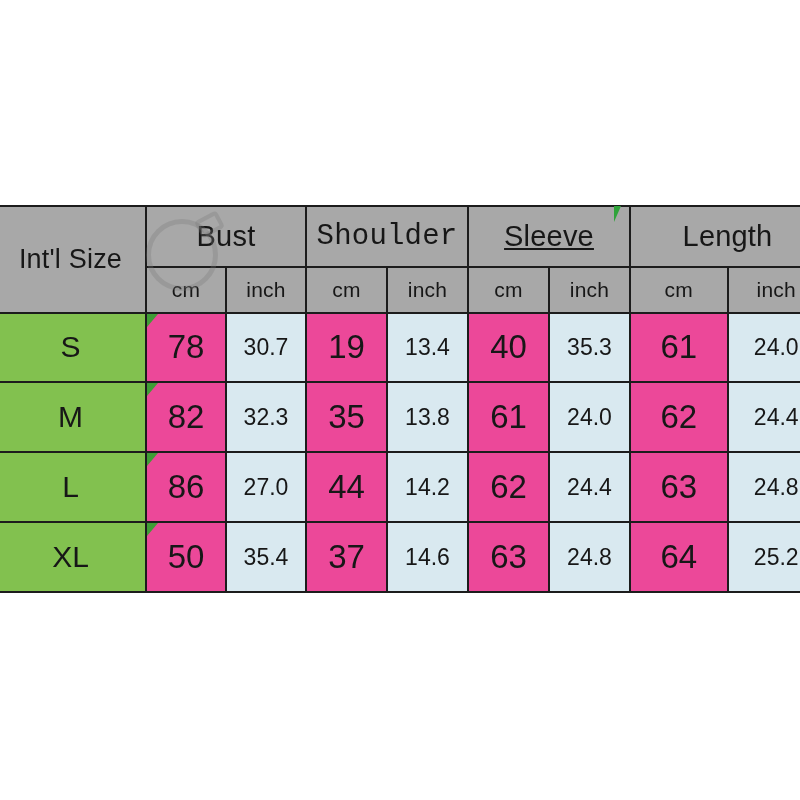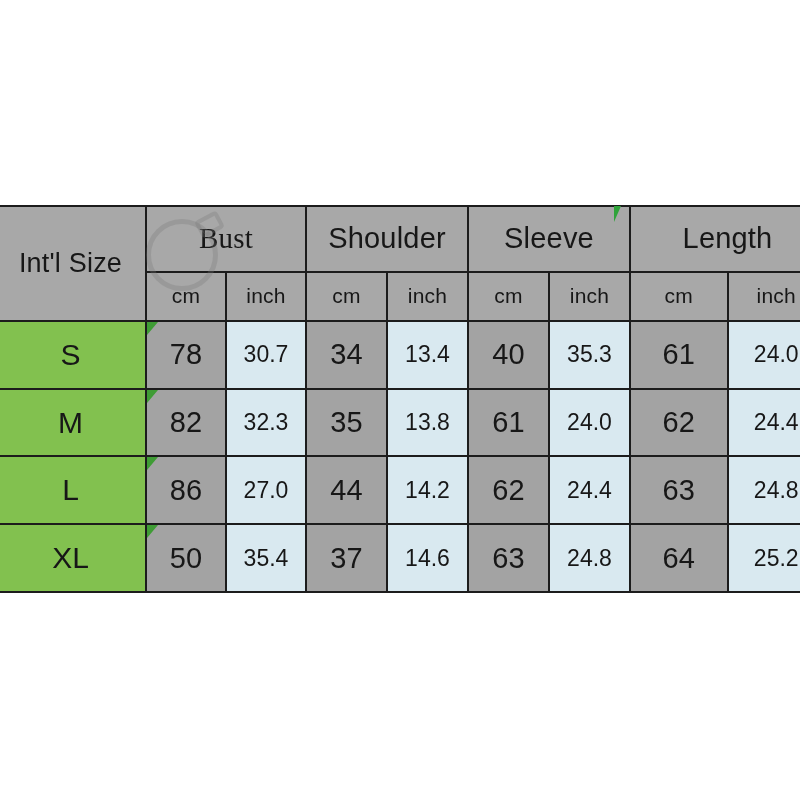--- a/index.html
+++ b/index.html
@@ -49,22 +49,22 @@
   td.hd-group { font-size: 29px; }
   td.hd-unit  { font-size: 21px; }
   td.hd-size  { font-size: 27px; }
 
   
   td.size-cell {
     background: #82c14f;
     font-size: 30px;
   }
   td.cm-cell {
-    background: #a3a3a3;
-    font-size: 29px;
+    background: #ec4899;
+    font-size: 33px;
   }
   td.in-cell {
     background: #d9e9f0;
     font-size: 23px;
   }
 
   
   td.cm-cell.corner-tri { position: relative; }
   td.cm-cell.corner-tri::before {
     content: "";
@@ -113,25 +113,25 @@
 <body>
 
 <div id="chart-wrap">
 
   <table class="size-chart">
     <tbody>
 
       <tr>
         <td class="hd hd-size" rowspan="2" style="width:149px;">Int'l Size</td>
 
-        <td class="hd hd-group" colspan="2" style="width:158px;font-family:Liberation Serif, serif;">Bust</td>
-
-        <td class="hd hd-group" colspan="2" style="width:160px;">Shoulder</td>
-
-        <td class="hd hd-group" colspan="2" style="width:160px;">Sleeve</td>
+        <td class="hd hd-group" colspan="2" style="width:158px;">Bust</td>
+
+        <td class="hd hd-group" colspan="2" style="width:160px;font-family:Liberation Mono, monospace;">Shoulder</td>
+
+        <td class="hd hd-group" colspan="2" style="width:160px;text-decoration:underline;">Sleeve</td>
 
         <td class="hd hd-group" colspan="2" style="width:193px;">Length</td>
       </tr>
 
       <tr>
         <td class="hd hd-unit" style="width:79px;">cm</td>
         <td class="hd hd-unit" style="width:79px;">inch</td>
 
         <td class="hd hd-unit" style="width:80px;">cm</td>
         <td class="hd hd-unit" style="width:80px;">inch</td>
@@ -140,21 +140,21 @@
         <td class="hd hd-unit" style="width:80px;">inch</td>
 
         <td class="hd hd-unit" style="width:95px;">cm</td>
         <td class="hd hd-unit" style="width:98px;">inch</td>
       </tr>
 
       <tr>
         <td class="size-cell">S</td>
         <td class="cm-cell corner-tri">78</td>
         <td class="in-cell">30.7</td>
-        <td class="cm-cell">34</td>
+        <td class="cm-cell">19</td>
         <td class="in-cell">13.4</td>
         <td class="cm-cell">40</td>
         <td class="in-cell">35.3</td>
         <td class="cm-cell">61</td>
         <td class="in-cell">24.0</td>
       </tr>
 
       <tr>
         <td class="size-cell">M</td>
         <td class="cm-cell corner-tri">82</td>

